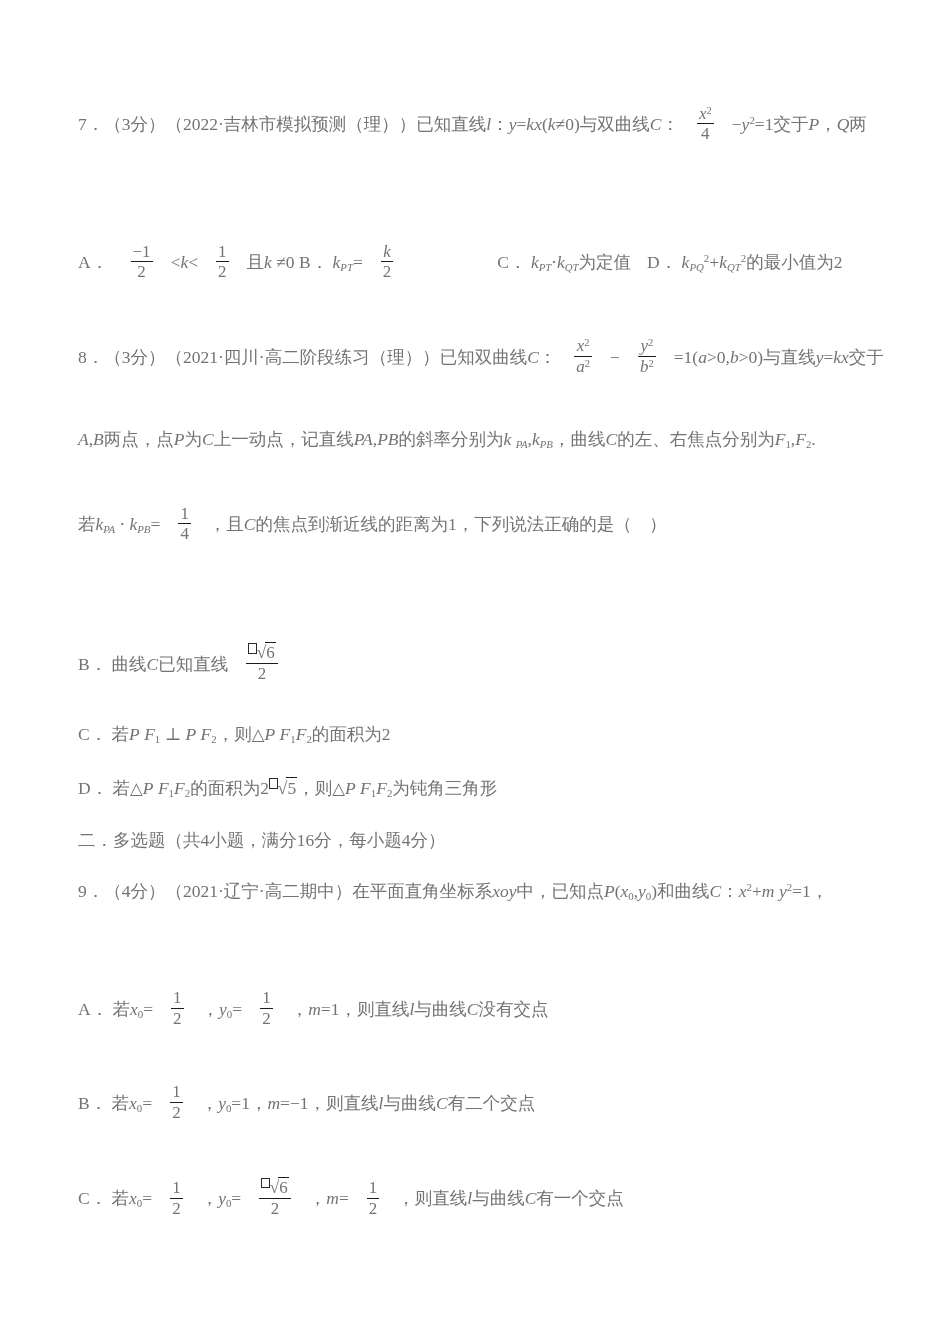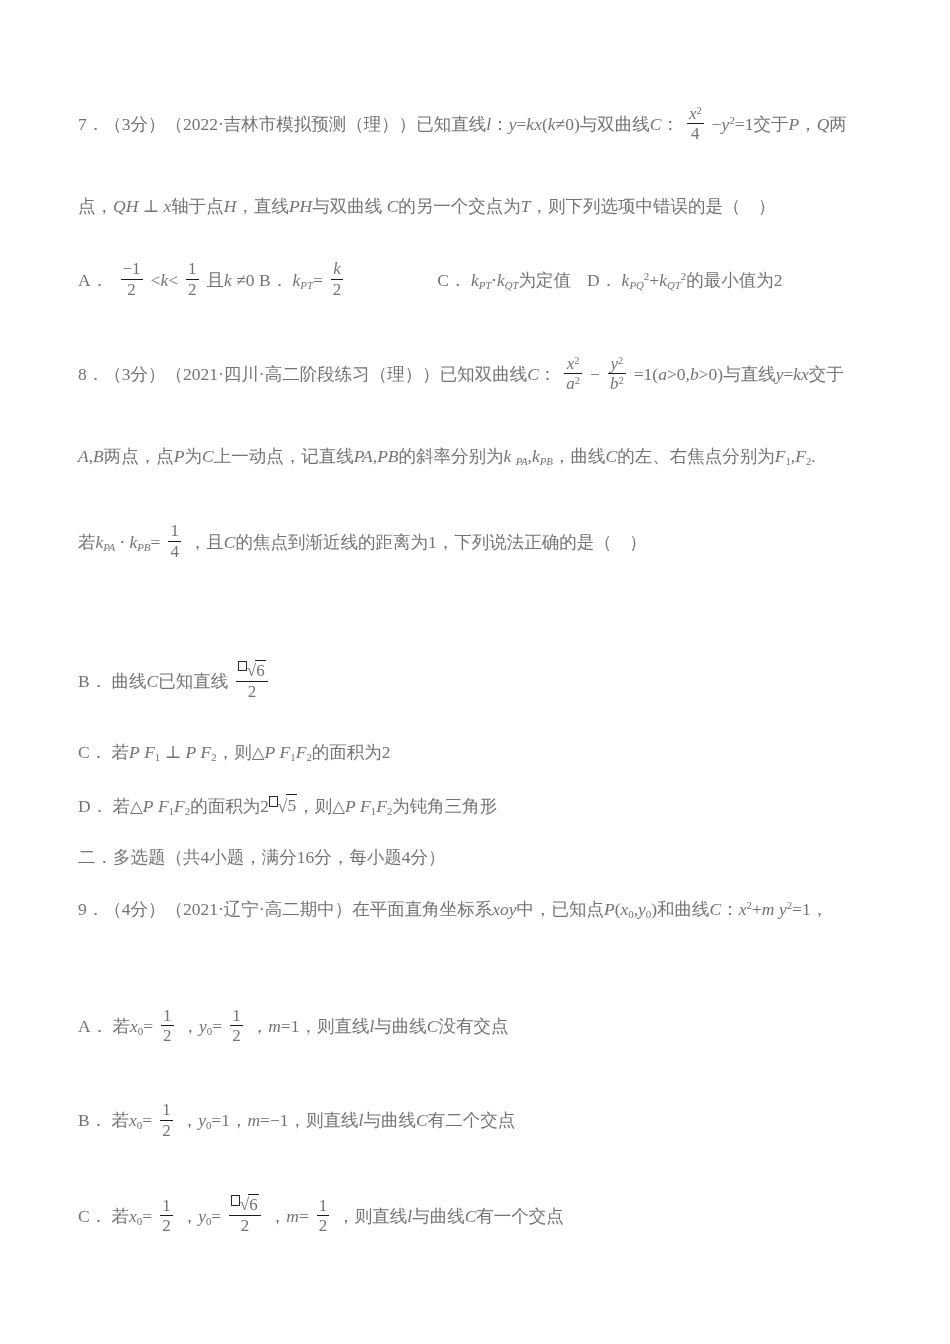--- a/index.html
+++ b/index.html
@@ -54,21 +54,21 @@
   sub { vertical-align: -0.28em; }
   sup { vertical-align: 0.52em; }
 
   
   .frac {
     display: inline-block;
     vertical-align: -0.52em;
     text-align: center;
     font-size: 0.97em;
     line-height: 1.04;
-    margin: 0 8px;
+    margin: 0 18px;
     position: relative;
     top: 0.03em;
   }
   .frac > .num {
     display: block;
     padding: 0 2px 1px 2px;
     border-bottom: 1.3px solid #1c1c1c;
   }
   .frac > .den {
     display: block;
@@ -108,23 +108,20 @@
 
 <div class="page">
   <div class="body-col">
 
     <div class="ln">
       <span class="mn">7．</span><span class="han">（3分）</span><span class="han">（2022·吉林市模拟预测（理））</span><span class="han">已知直线</span><span class="mi">l</span><span class="han">：</span><span class="mi">y</span><span class="mn">=</span><span class="mi">k</span><span class="mi">x</span><span class="mn">(</span><span class="mi">k</span><span class="mn">≠0</span><span class="mn">)</span><span class="han">与双曲线</span><span class="mi">C</span><span class="han">：</span><span class="frac"><span class="num"><span class="mi">x</span><sup class="mn">2</sup></span><span class="den mn">4</span></span><span class="mn">−</span><span class="mi">y</span><sup class="mn">2</sup><span class="mn">=1</span><span class="han">交于</span><span class="mi">P</span><span class="han">，</span><span class="mi">Q</span><span class="han">两</span>
     </div>
 
     <div class="gap-lg"></div>
 
-    <div class="ln">
-      <span class="han">点，</span><span class="mi">QH</span>&nbsp;<span class="perp">⊥</span>&nbsp;<span class="mi">x</span><span class="han">轴于点</span><span class="mi">H</span><span class="han">，直线</span><span class="mi">PH</span><span class="han">与双曲线</span>&nbsp;<span class="mi">C</span><span class="han">的另一个交点为</span><span class="mi">T</span><span class="han">，则下列选项中错误的是（　）</span>
-    </div>
 
     <div class="gap-md"></div>
 
     <div class="ln">
       <span class="mn">A．</span>&nbsp;<span class="frac"><span class="num mn">−1</span><span class="den mn">2</span></span><span class="mn">&lt;</span><span class="mi">k</span><span class="mn">&lt;</span><span class="frac"><span class="num mn">1</span><span class="den mn">2</span></span><span class="han">且</span><span class="mi">k</span>&nbsp;<span class="mn">≠0</span>&nbsp;<span class="mn">B．</span>&nbsp;<span class="mi">k</span><sub class="mi">PT</sub><span class="mn">=</span><span class="frac"><span class="num mi">k</span><span class="den mn">2</span></span><span class="opt-gap"></span><span class="mn">C．</span>&nbsp;<span class="mi">k</span><sub class="mi">PT</sub><span class="dotop">·</span><span class="mi">k</span><sub class="mi">QT</sub><span class="han">为定值</span><span class="opt-gap-sm"></span><span class="mn">D．</span>&nbsp;<span class="mi">k</span><sub class="mi">PQ</sub><sup class="mn">2</sup><span class="mn">+</span><span class="mi">k</span><sub class="mi">QT</sub><sup class="mn">2</sup><span class="han">的最小值为2</span>
     </div>
 
     <div class="gap-lg"></div>
 
     <div class="ln">

